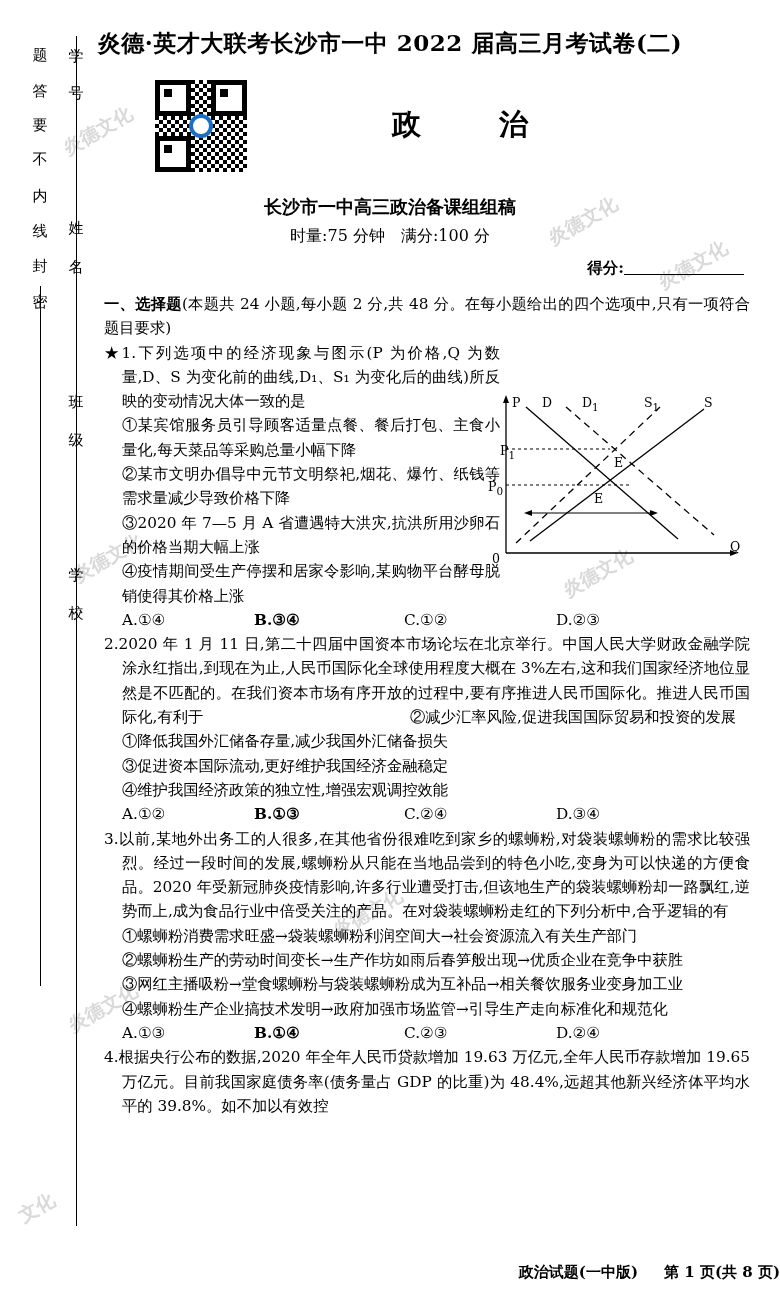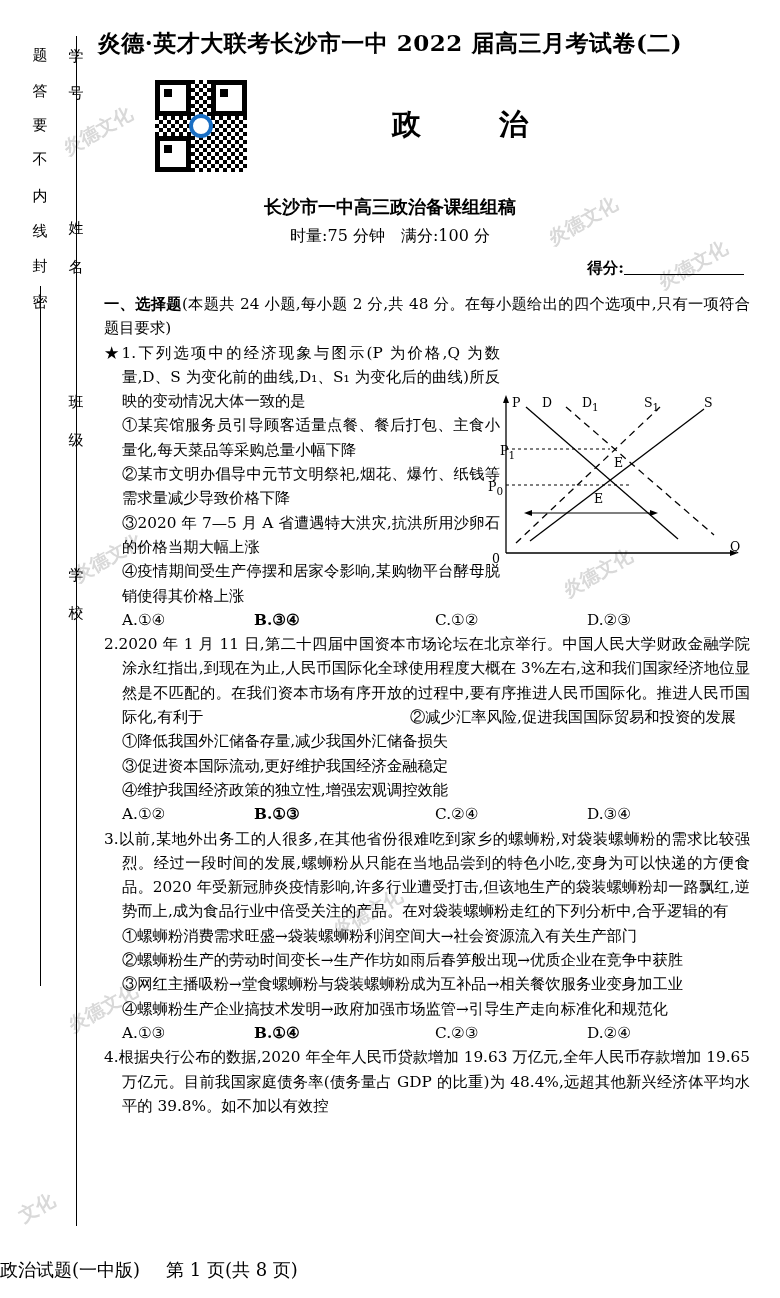--- a/index.html
+++ b/index.html
@@ -166,21 +166,21 @@
     padding-left: 18px;
     text-indent: 0;
   }
   .opts {
     display: flex;
     padding-left: 18px;
   }
   .opts span { display: inline-block; }
   .o1 { width: 132px; }
   .o2 { width: 150px; font-weight: bold; }
-  .o3 { width: 152px; margin-left: 31px; }
+  .o3 { width: 152px; }
 
   .q-wrap { position: relative; }
 
   
   .figure {
     position: absolute;
     right: 0;
     top: 52px;
     width: 268px;
     height: 180px;
@@ -201,23 +201,23 @@
     font-family: "DejaVu Serif", "Liberation Serif", serif;
     pointer-events: none;
     white-space: nowrap;
   }
 
   
   .footer {
     position: absolute;
     left: 0; right: 0;
     bottom: 16px;
-    text-align: left;
-    font-size: 18px;
-    font-weight: normal;
+    text-align: right;
+    font-size: 15px;
+    font-weight: bold;
   }
   .footer .sp { display: inline-block; width: 26px; }
 </style>
 </head>
 <body>
 
 <div class="page">
 
   <div class="wm" style="left:60px; top:118px;">炎德文化</div>
   <div class="wm" style="left:545px; top:208px;">炎德文化</div>

